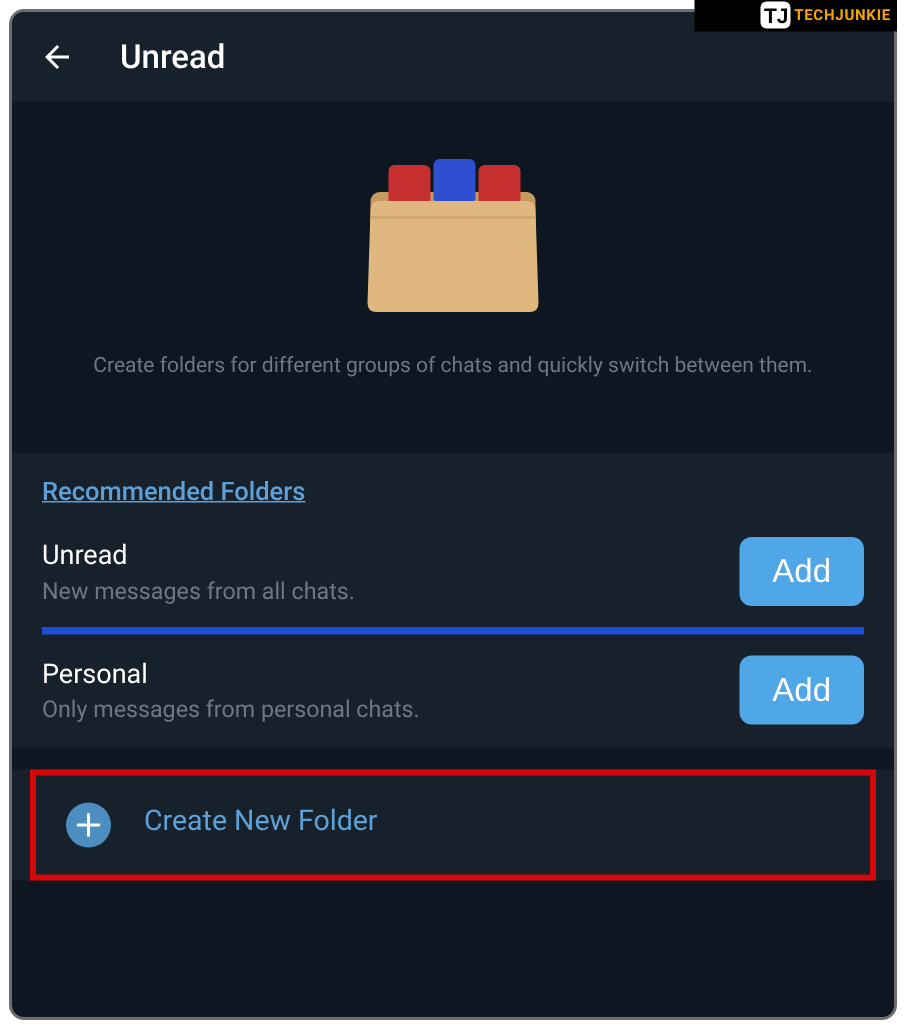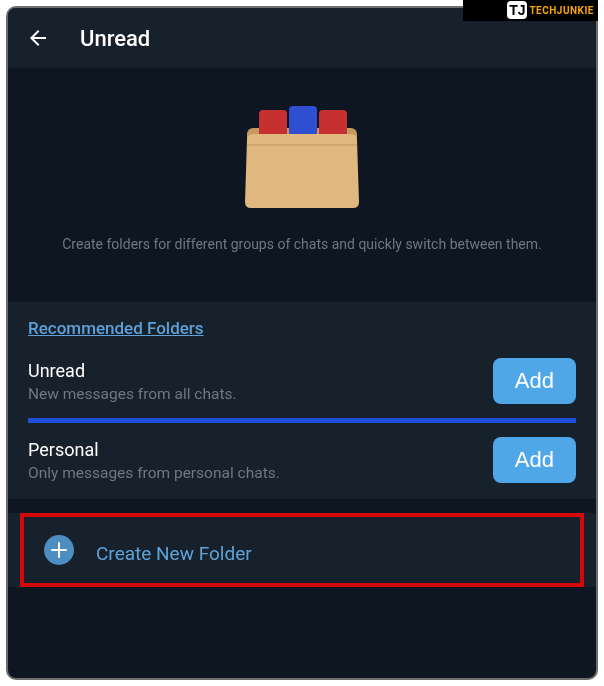--- a/index.html
+++ b/index.html
@@ -138,21 +138,21 @@
     padding: 10px 22px;
     cursor: pointer;
   }
   .create-section {
     background: #17212b;
     margin-top: 14px;
     padding: 0;
   }
   .create-row {
     display: flex;
-    align-items: flex-end;
+    align-items: flex-start;
     gap: 22px;
     padding: 18px 20px;
     cursor: pointer;
     border: 4px solid #d40808;
     margin: 0 12px 6px 12px;
   }
   .plus-circle {
     width: 30px;
     height: 30px;
     border-radius: 50%;

